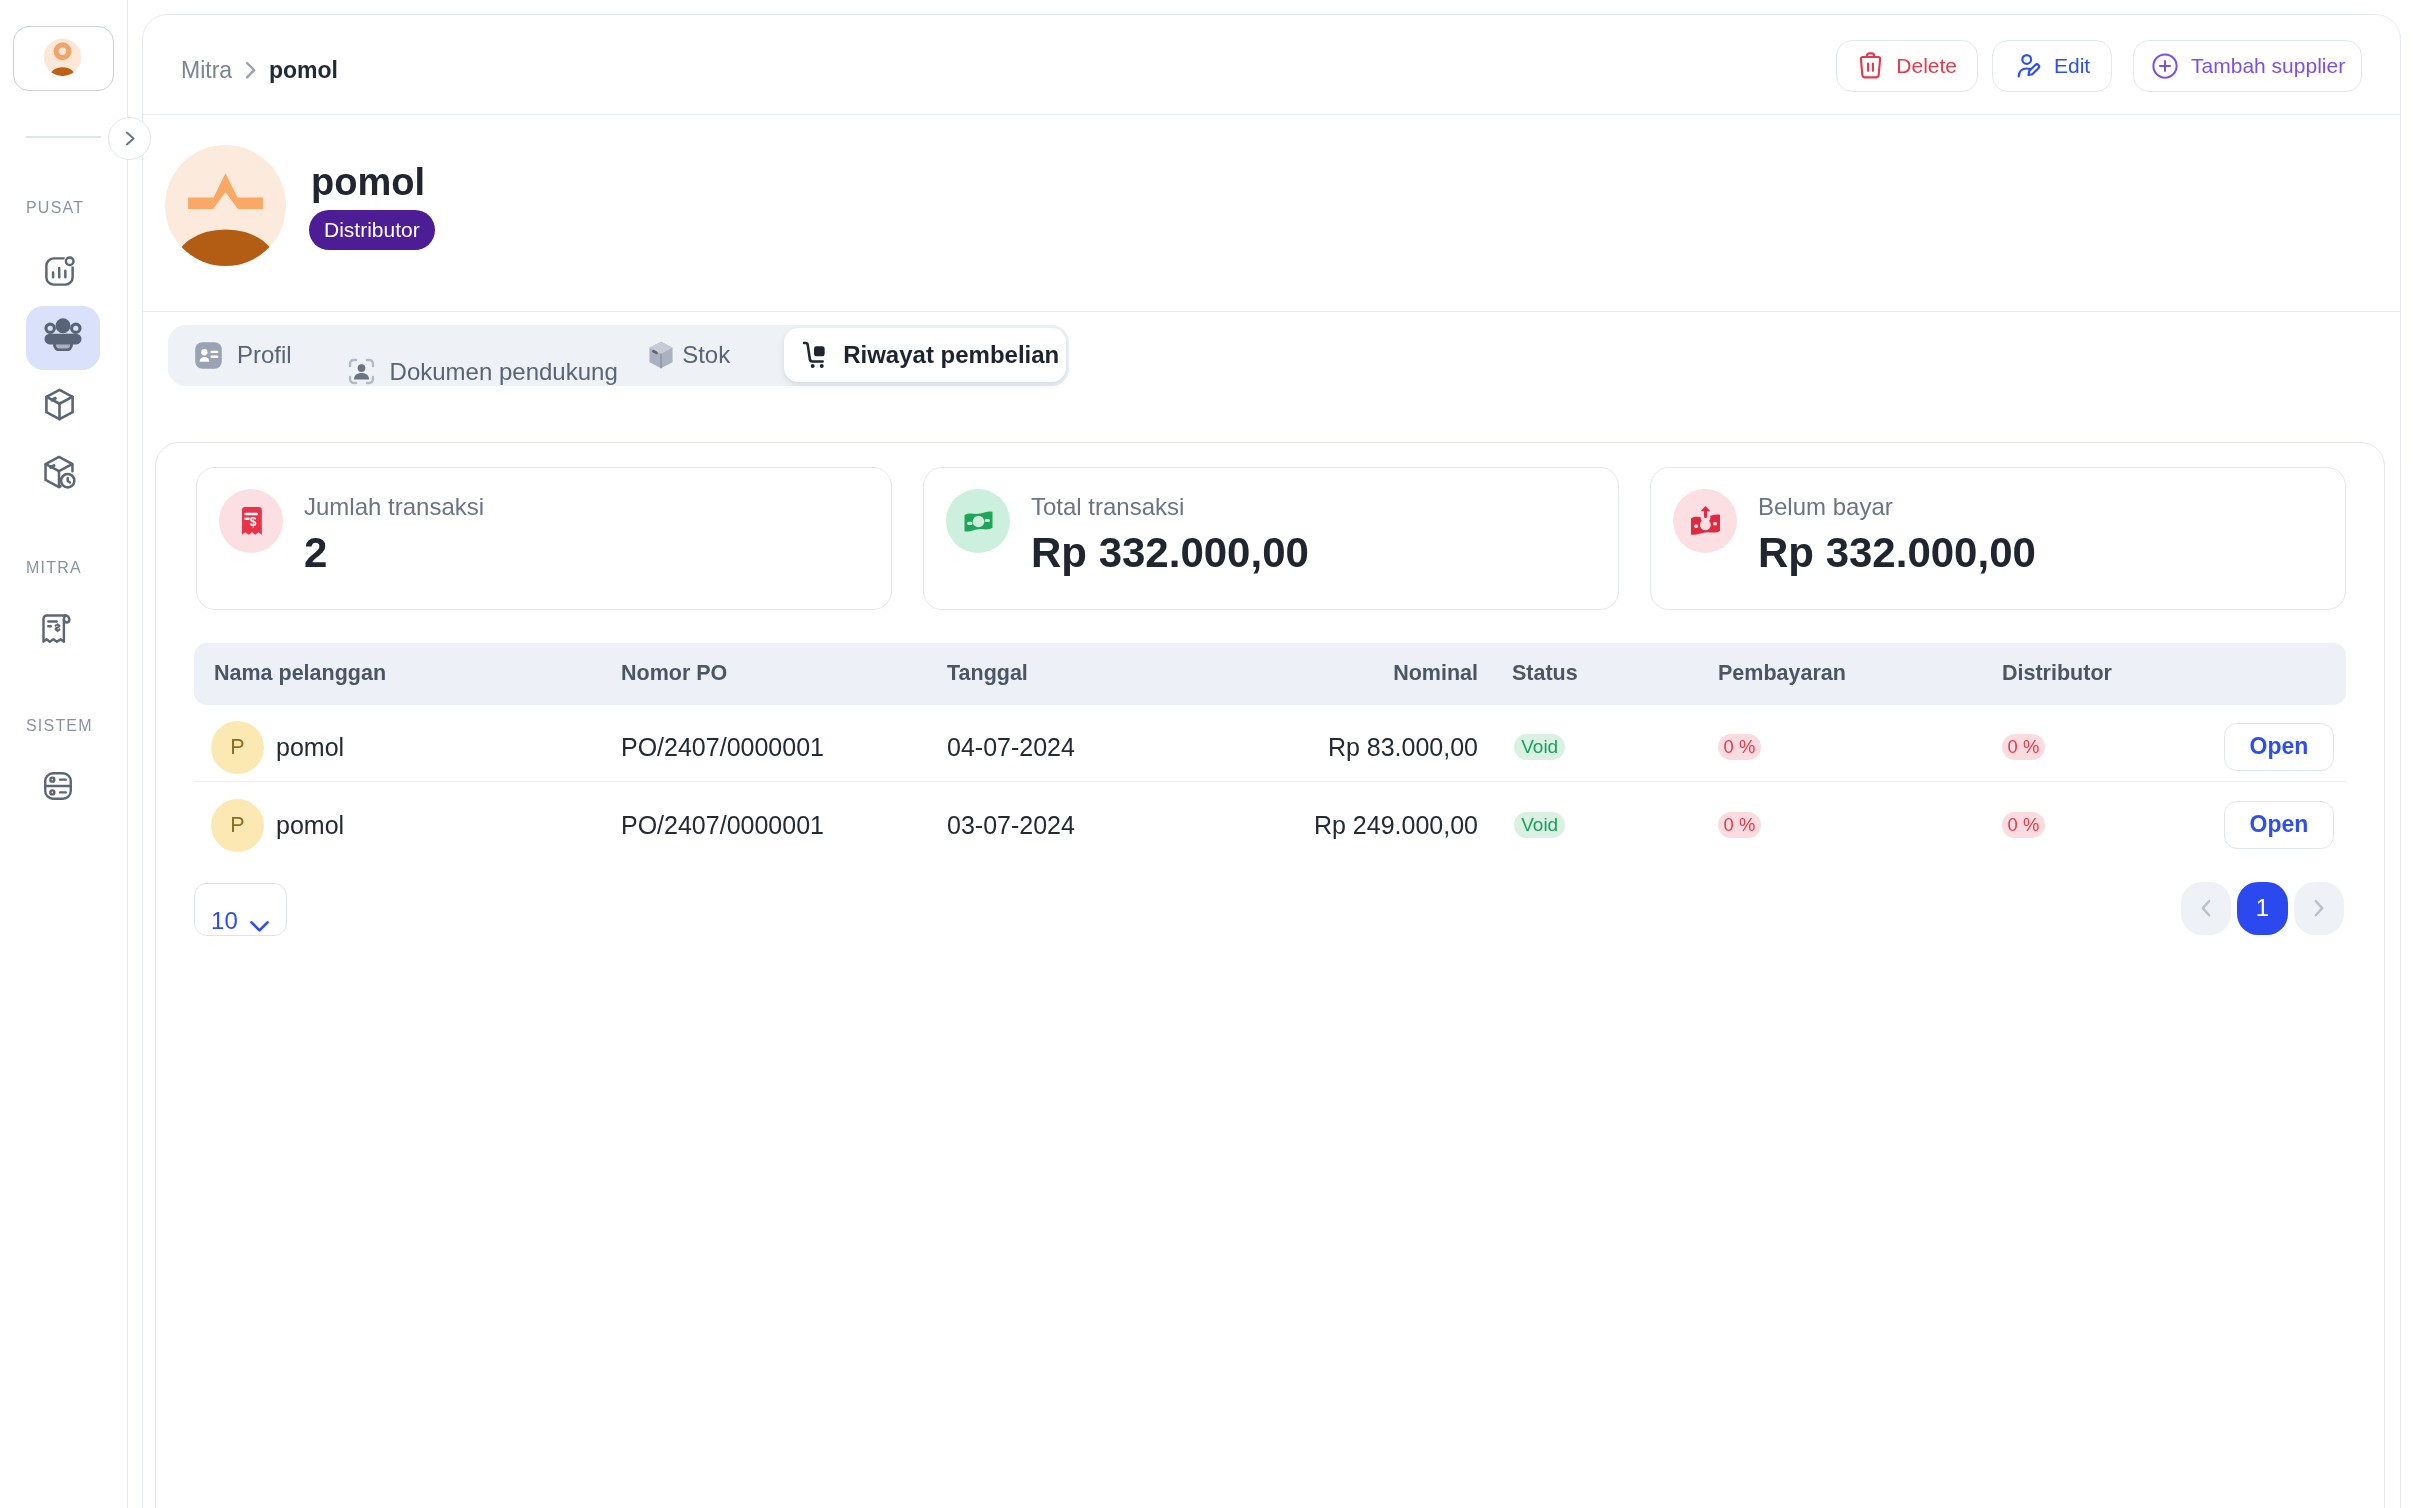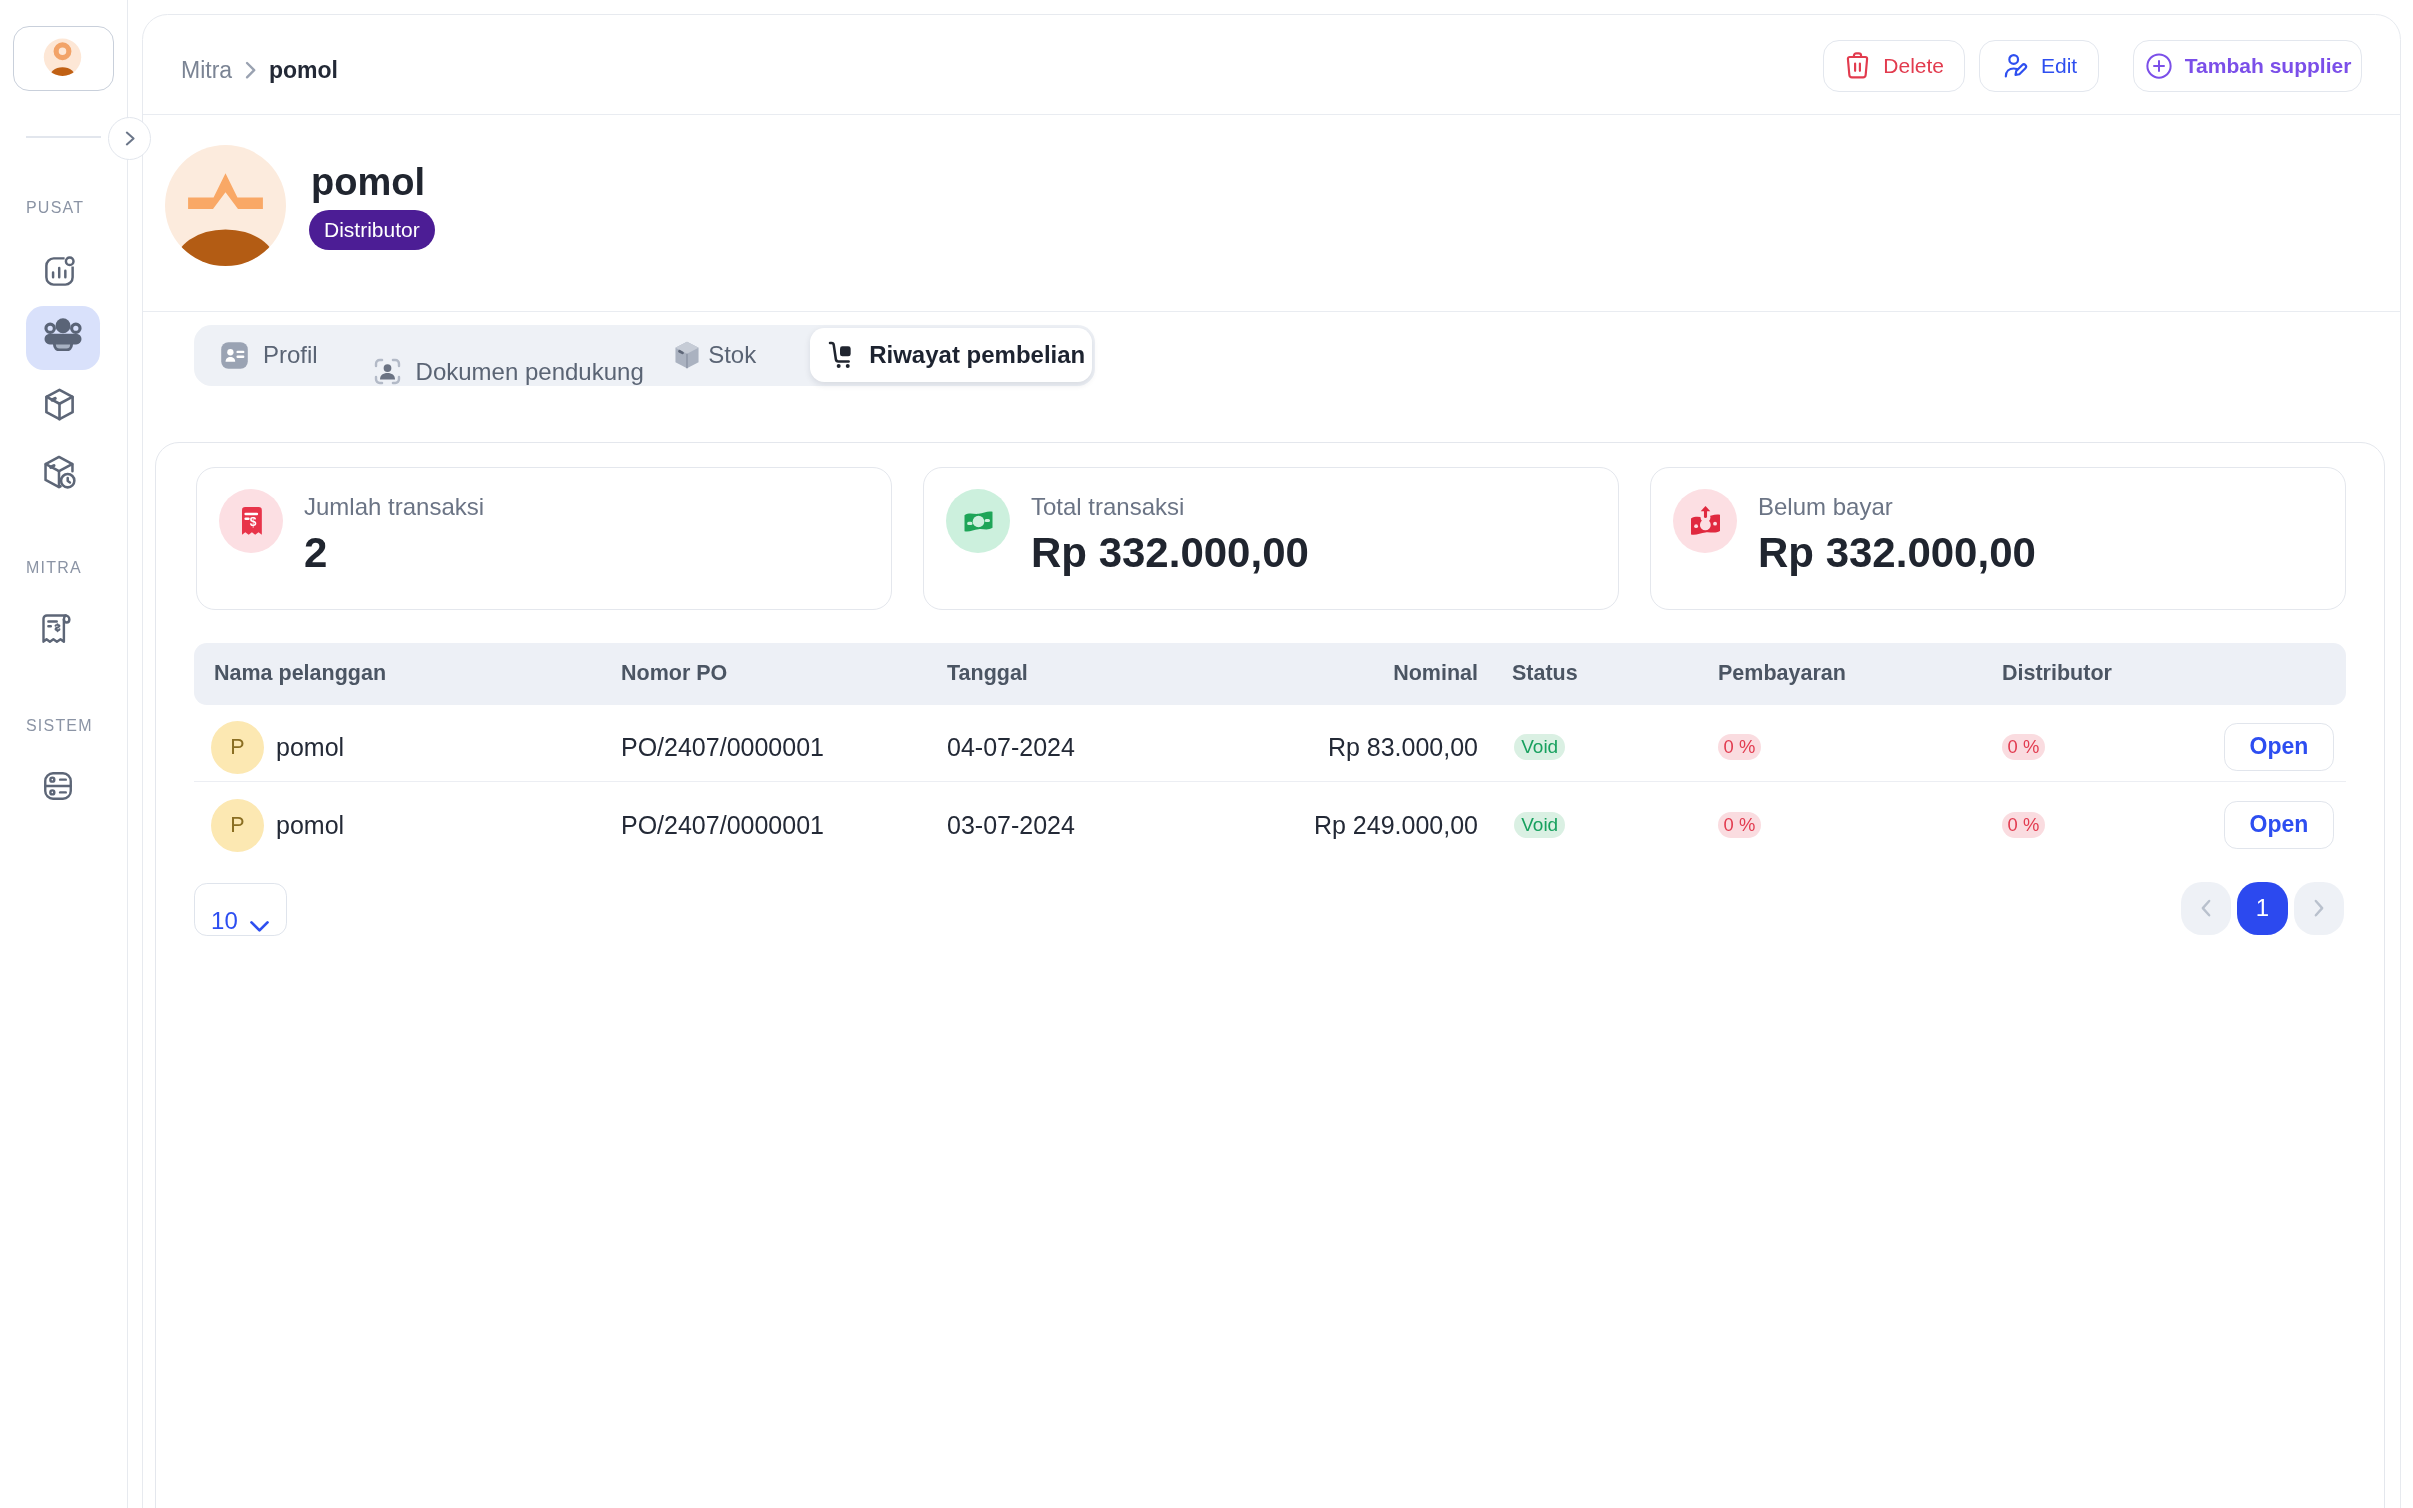--- a/index.html
+++ b/index.html
@@ -23,39 +23,39 @@
 
 #panel { position:absolute; left:142px; top:13.6px; width:2259px; height:1556px;
   background:#fff; border:1.6px solid #e7eaef; border-radius:25.5px; }
 #phead { position:absolute; left:0; top:0; width:100%; height:100px;
   border-bottom:1.6px solid #e9ecf1; }
 #crumb { position:absolute; left:38px; top:42px; font-size:23px; color:#7b8494;
   display:flex; align-items:center; gap:10.4px; }
 #crumb b { color:#232936; font-weight:600; }
 #hbtns { position:absolute; right:38px; top:25px; display:flex; }
 #b-edit { margin-left:14.4px; }
-#b-add { margin-left:34px;font-weight:bold; }
+#b-add { margin-left:21px; }
 .hbtn { white-space:nowrap; height:52px; border:1.6px solid #e3e7ee; border-radius:16px; background:#fff;
   display:flex; align-items:center; justify-content:center; gap:11.2px;
   font-size:21px; font-weight:500; }
 #b-del { width:142px; color:#e23b4e; }
 #b-edit { width:120px; color:#2e4ff0; }
 #b-add { width:229px; color:#7b4fe9; }
 
 #profile { position:absolute; left:0; top:101px; width:100%; height:196px;
   border-bottom:1.6px solid #e9ecf1; }
 #bigavatar { position:absolute; left:22.3px; top:29.5px; }
 #pname { position:absolute; left:168px; top:45px; font-size:38px; font-weight:700; color:#20252f; }
 #pbadge { position:absolute; left:166px; top:94px; height:40px; border-radius:21px;
   background:#4c1d95; color:#fff; font-size:21px; font-weight:500;
   display:flex; align-items:center; padding:0 15px; }
 
 
 #tabs { position:absolute; left:25px; top:310px; width:901px; height:61px;
-  background:#eef1f6; border-radius:17.6px;margin-left:26px; }
+  background:#eef1f6; border-radius:17.6px; }
 .tabitem { position:absolute; top:0; height:61px; display:flex; align-items:center;
   gap:14.4px; font-size:24px; color:#5a6474; white-space:nowrap; }
 #tab-active { position:absolute; left:616px; top:3.2px; width:282px; height:54px;
   background:#fff; border-radius:14.4px; box-shadow:0 2.4px 6.4px rgba(20,30,50,.10);
   display:flex; align-items:center; justify-content:center; gap:12.8px;
   font-size:24px; font-weight:600; color:#1d2330; white-space:nowrap;
   justify-content:flex-start; padding-left:16px; gap:11.2px; }
 
 
 #card { position:absolute; left:12px; top:427px; width:2230px; height:1101px;

